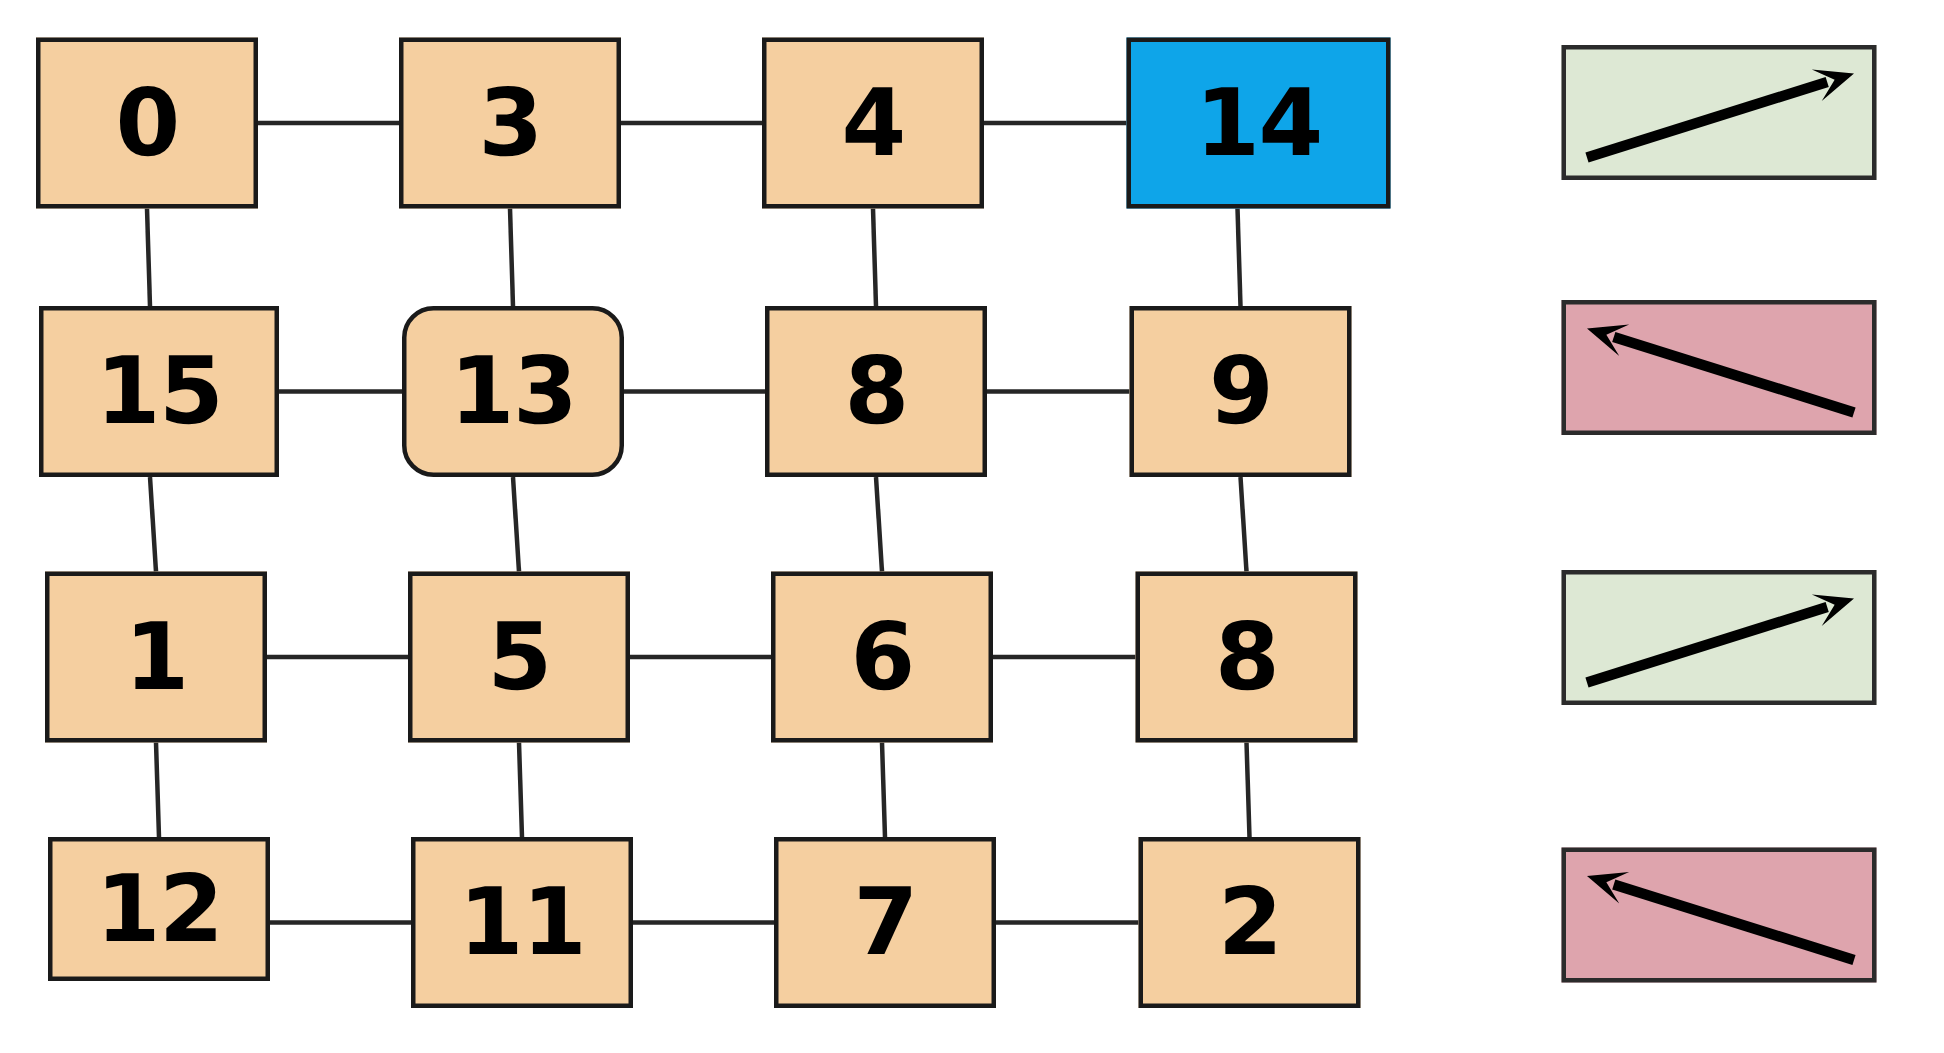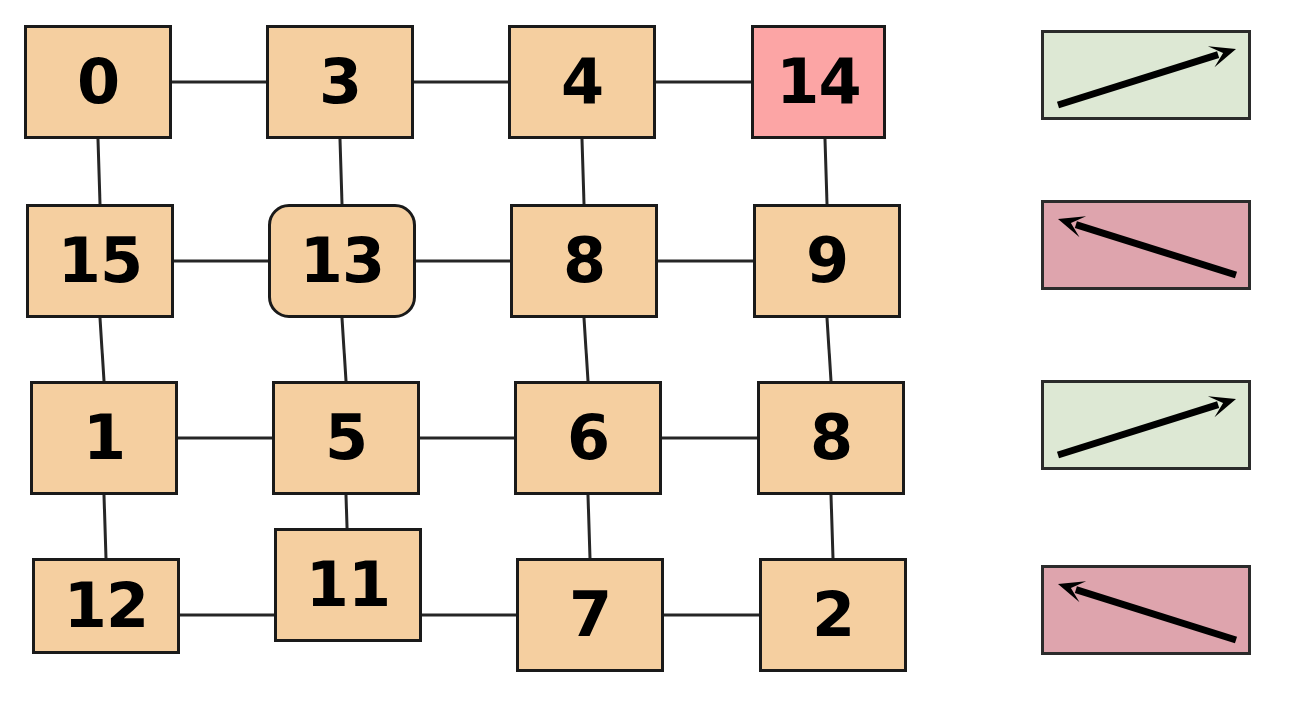--- a/index.html
+++ b/index.html
@@ -116,24 +116,24 @@
     <div id="node-layer">
         <div class="node" style="left: 24px; top: 25px; width: 148px; height: 114px; background: rgb(245, 207, 160); border-color: rgb(26, 26, 26);">
           <span class="node-label">0</span>
         </div>
         <div class="node" style="left: 266px; top: 25px; width: 148px; height: 114px; background: rgb(245, 207, 160); border-color: rgb(26, 26, 26);">
           <span class="node-label">3</span>
         </div>
         <div class="node" style="left: 508px; top: 25px; width: 148px; height: 114px; background: rgb(245, 207, 160); border-color: rgb(26, 26, 26);">
           <span class="node-label">4</span>
         </div>
-        <div class="node" style="left: 751px; top: 25px; width: 135px; height: 114px; background: #fca5a5; border-color: rgb(26, 26, 26); text-align: right;">
+        <div class="node" style="left: 751px; top: 25px; width: 176px; height: 114px; background: #0ea5e9; border-color: rgb(26, 26, 26); text-align: right;">
           <span class="node-label">14</span>
         </div>
-        <div class="node" style="left: 26px; top: 204px; width: 148px; height: 114px; background: rgb(245, 207, 160); border-color: rgb(26, 26, 26);">
+        <div class="node" style="left: 26px; top: 204px; width: 160px; height: 114px; background: rgb(245, 207, 160); border-color: rgb(26, 26, 26);">
           <span class="node-label">15</span>
         </div>
         <div class="node" style="left: 268px; top: 204px; width: 148px; height: 114px; background: rgb(245, 207, 160); border-color: rgb(26, 26, 26); border-radius: 21px;">
           <span class="node-label">13</span>
         </div>
         <div class="node" style="left: 510px; top: 204px; width: 148px; height: 114px; background: rgb(245, 207, 160); border-color: rgb(26, 26, 26);">
           <span class="node-label">8</span>
         </div>
         <div class="node" style="left: 753px; top: 204px; width: 148px; height: 114px; background: rgb(245, 207, 160); border-color: rgb(26, 26, 26);">
           <span class="node-label">9</span>
@@ -146,21 +146,21 @@
         </div>
         <div class="node" style="left: 514px; top: 381px; width: 148px; height: 114px; background: rgb(245, 207, 160); border-color: rgb(26, 26, 26);">
           <span class="node-label">6</span>
         </div>
         <div class="node" style="left: 757px; top: 381px; width: 148px; height: 114px; background: rgb(245, 207, 160); border-color: rgb(26, 26, 26);">
           <span class="node-label">8</span>
         </div>
         <div class="node" style="left: 32px; top: 558px; width: 148px; height: 96px; background: rgb(245, 207, 160); border-color: rgb(26, 26, 26);">
           <span class="node-label">12</span>
         </div>
-        <div class="node" style="left: 274px; top: 528px; width: 148px; height: 114px; background: rgb(245, 207, 160); border-color: rgb(26, 26, 26);">
+        <div class="node" style="left: 274px; top: 558px; width: 148px; height: 114px; background: rgb(245, 207, 160); border-color: rgb(26, 26, 26);">
           <span class="node-label">11</span>
         </div>
         <div class="node" style="left: 516px; top: 558px; width: 148px; height: 114px; background: rgb(245, 207, 160); border-color: rgb(26, 26, 26);">
           <span class="node-label">7</span>
         </div>
         <div class="node" style="left: 759px; top: 558px; width: 148px; height: 114px; background: rgb(245, 207, 160); border-color: rgb(26, 26, 26);">
           <span class="node-label">2</span>
         </div>
       </div>
   </div>

